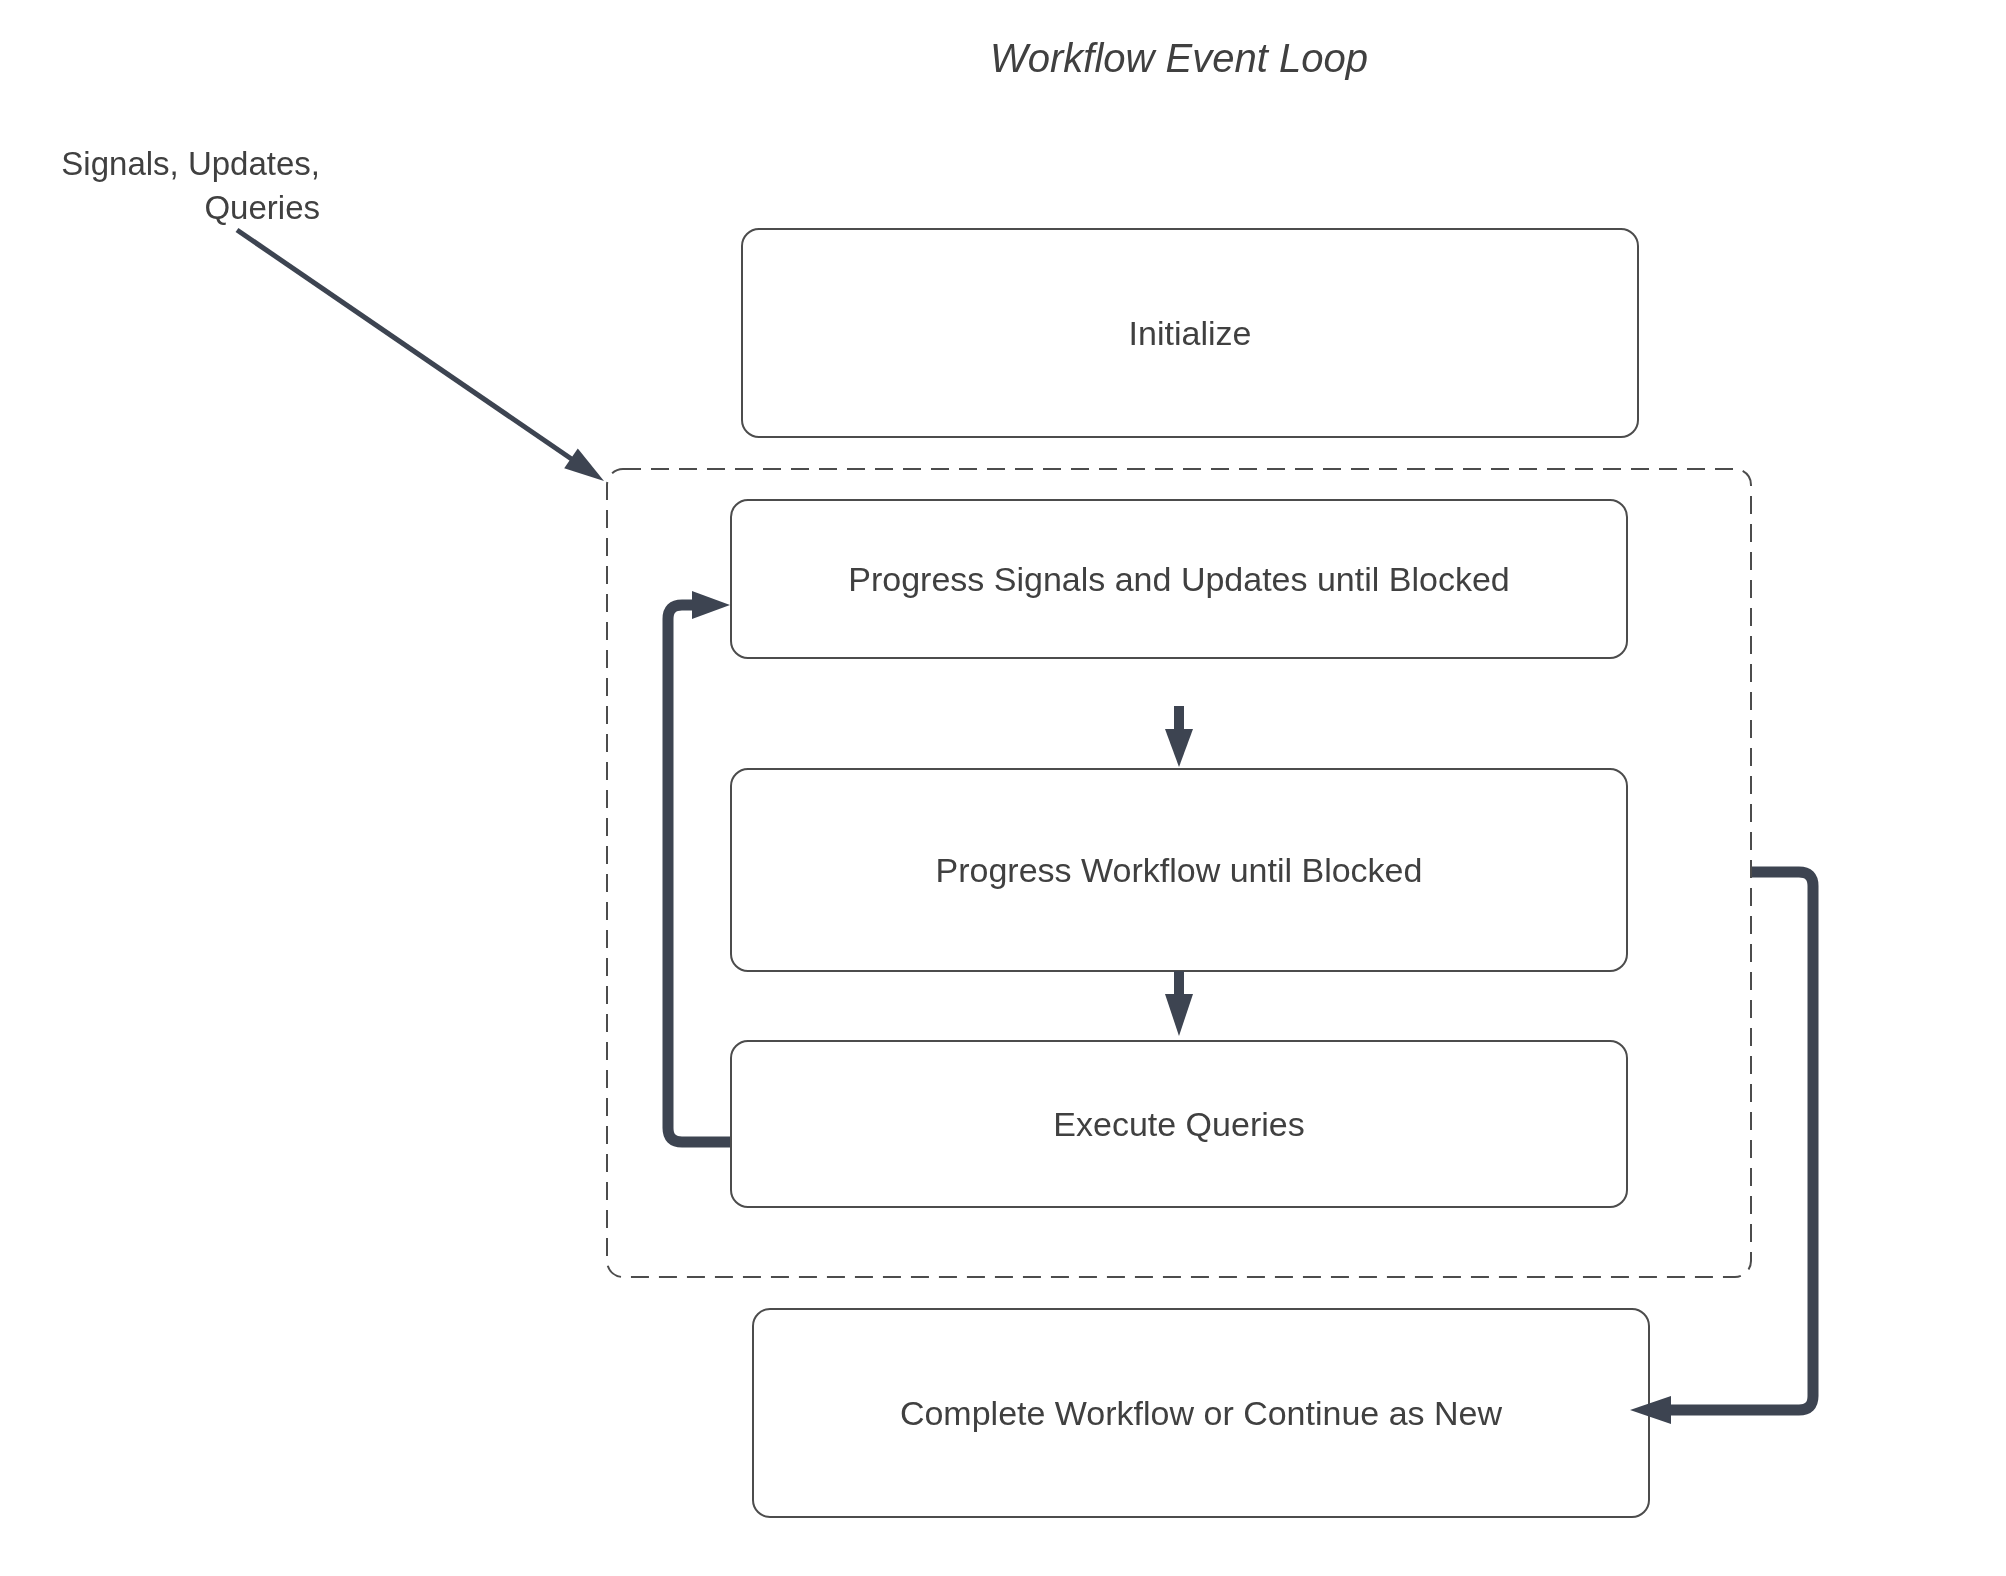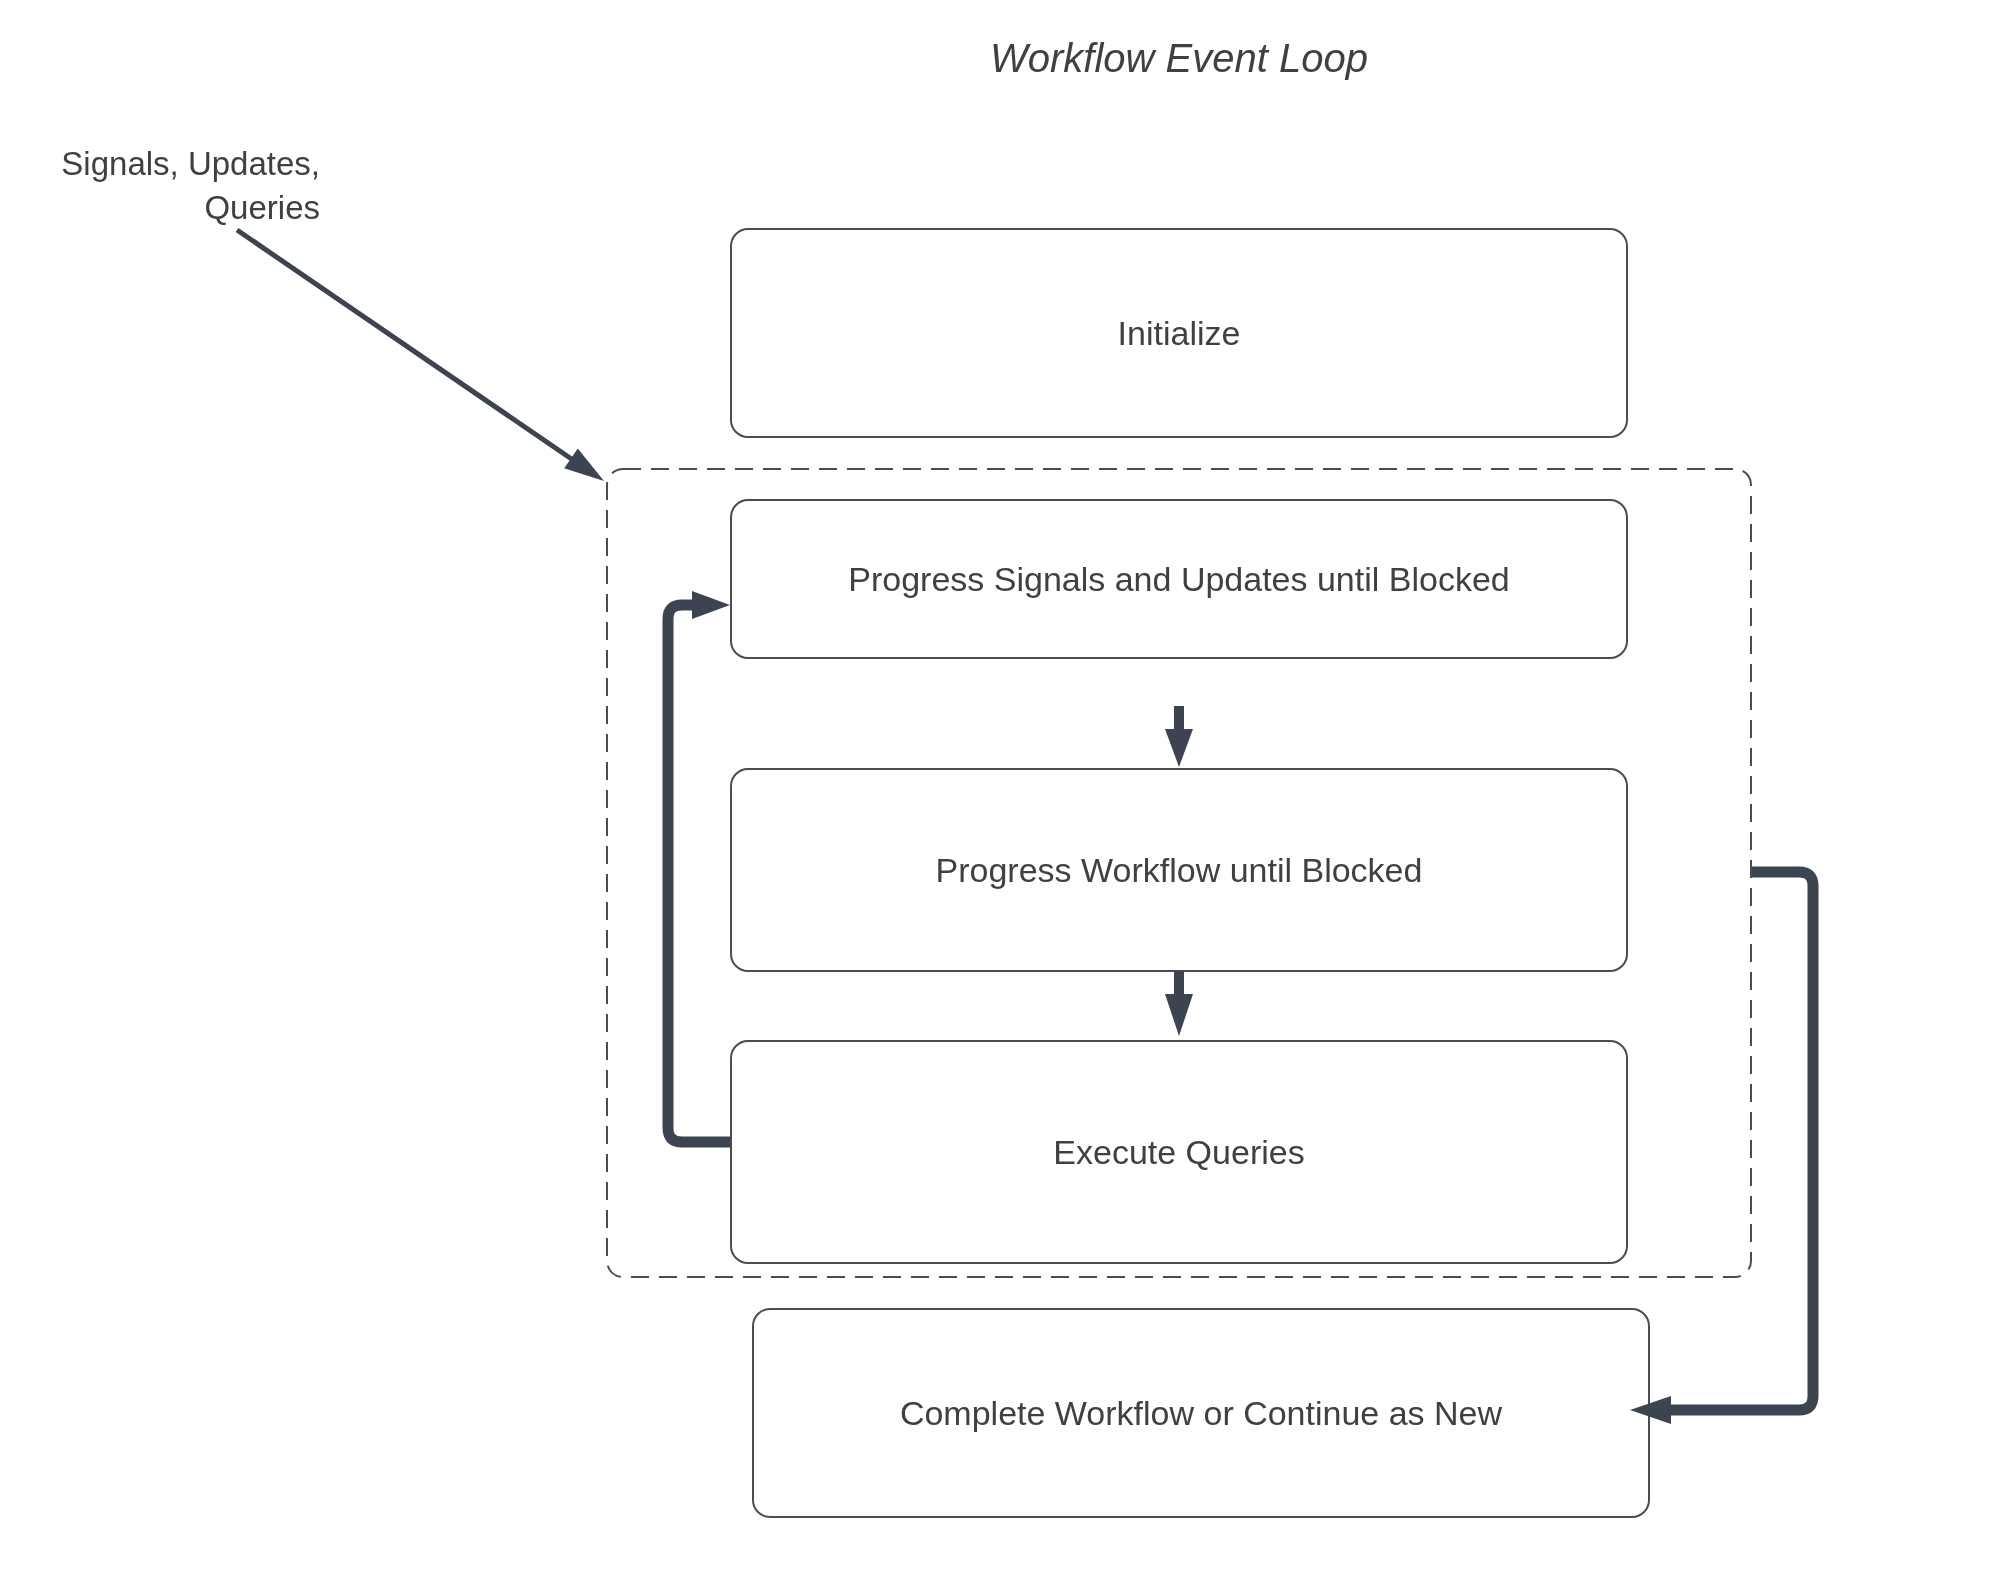--- a/index.html
+++ b/index.html
@@ -39,24 +39,24 @@
     border: 2px solid var(--box-border, #4c4c4c);
     border-radius: 18px;
     display: flex;
     align-items: center;
     justify-content: center;
     text-align: center;
     font-size: 34px;
     color: var(--text, #404040);
     z-index: 2;
   }
-  #node-initialize        { top: 228px;  height: 210px; }
+  #node-initialize        { top: 228px;  height: 210px; margin-left: 11px; }
   #node-progress-signals  { top: 499px;  height: 160px; }
   #node-progress-workflow { top: 768px;  height: 204px; text-align: right; }
-  #node-execute-queries   { top: 1040px; height: 224px; }
+  #node-execute-queries   { top: 1040px; height: 168px; }
   #node-complete          { top: 1308px; height: 210px; margin-left: 22px; }
 
   svg.overlay {
     position: absolute;
     left: 0; top: 0;
     width: 2006px; height: 1576px;
     z-index: 3;
     pointer-events: none;
   }
   .dashed-container-rect {

